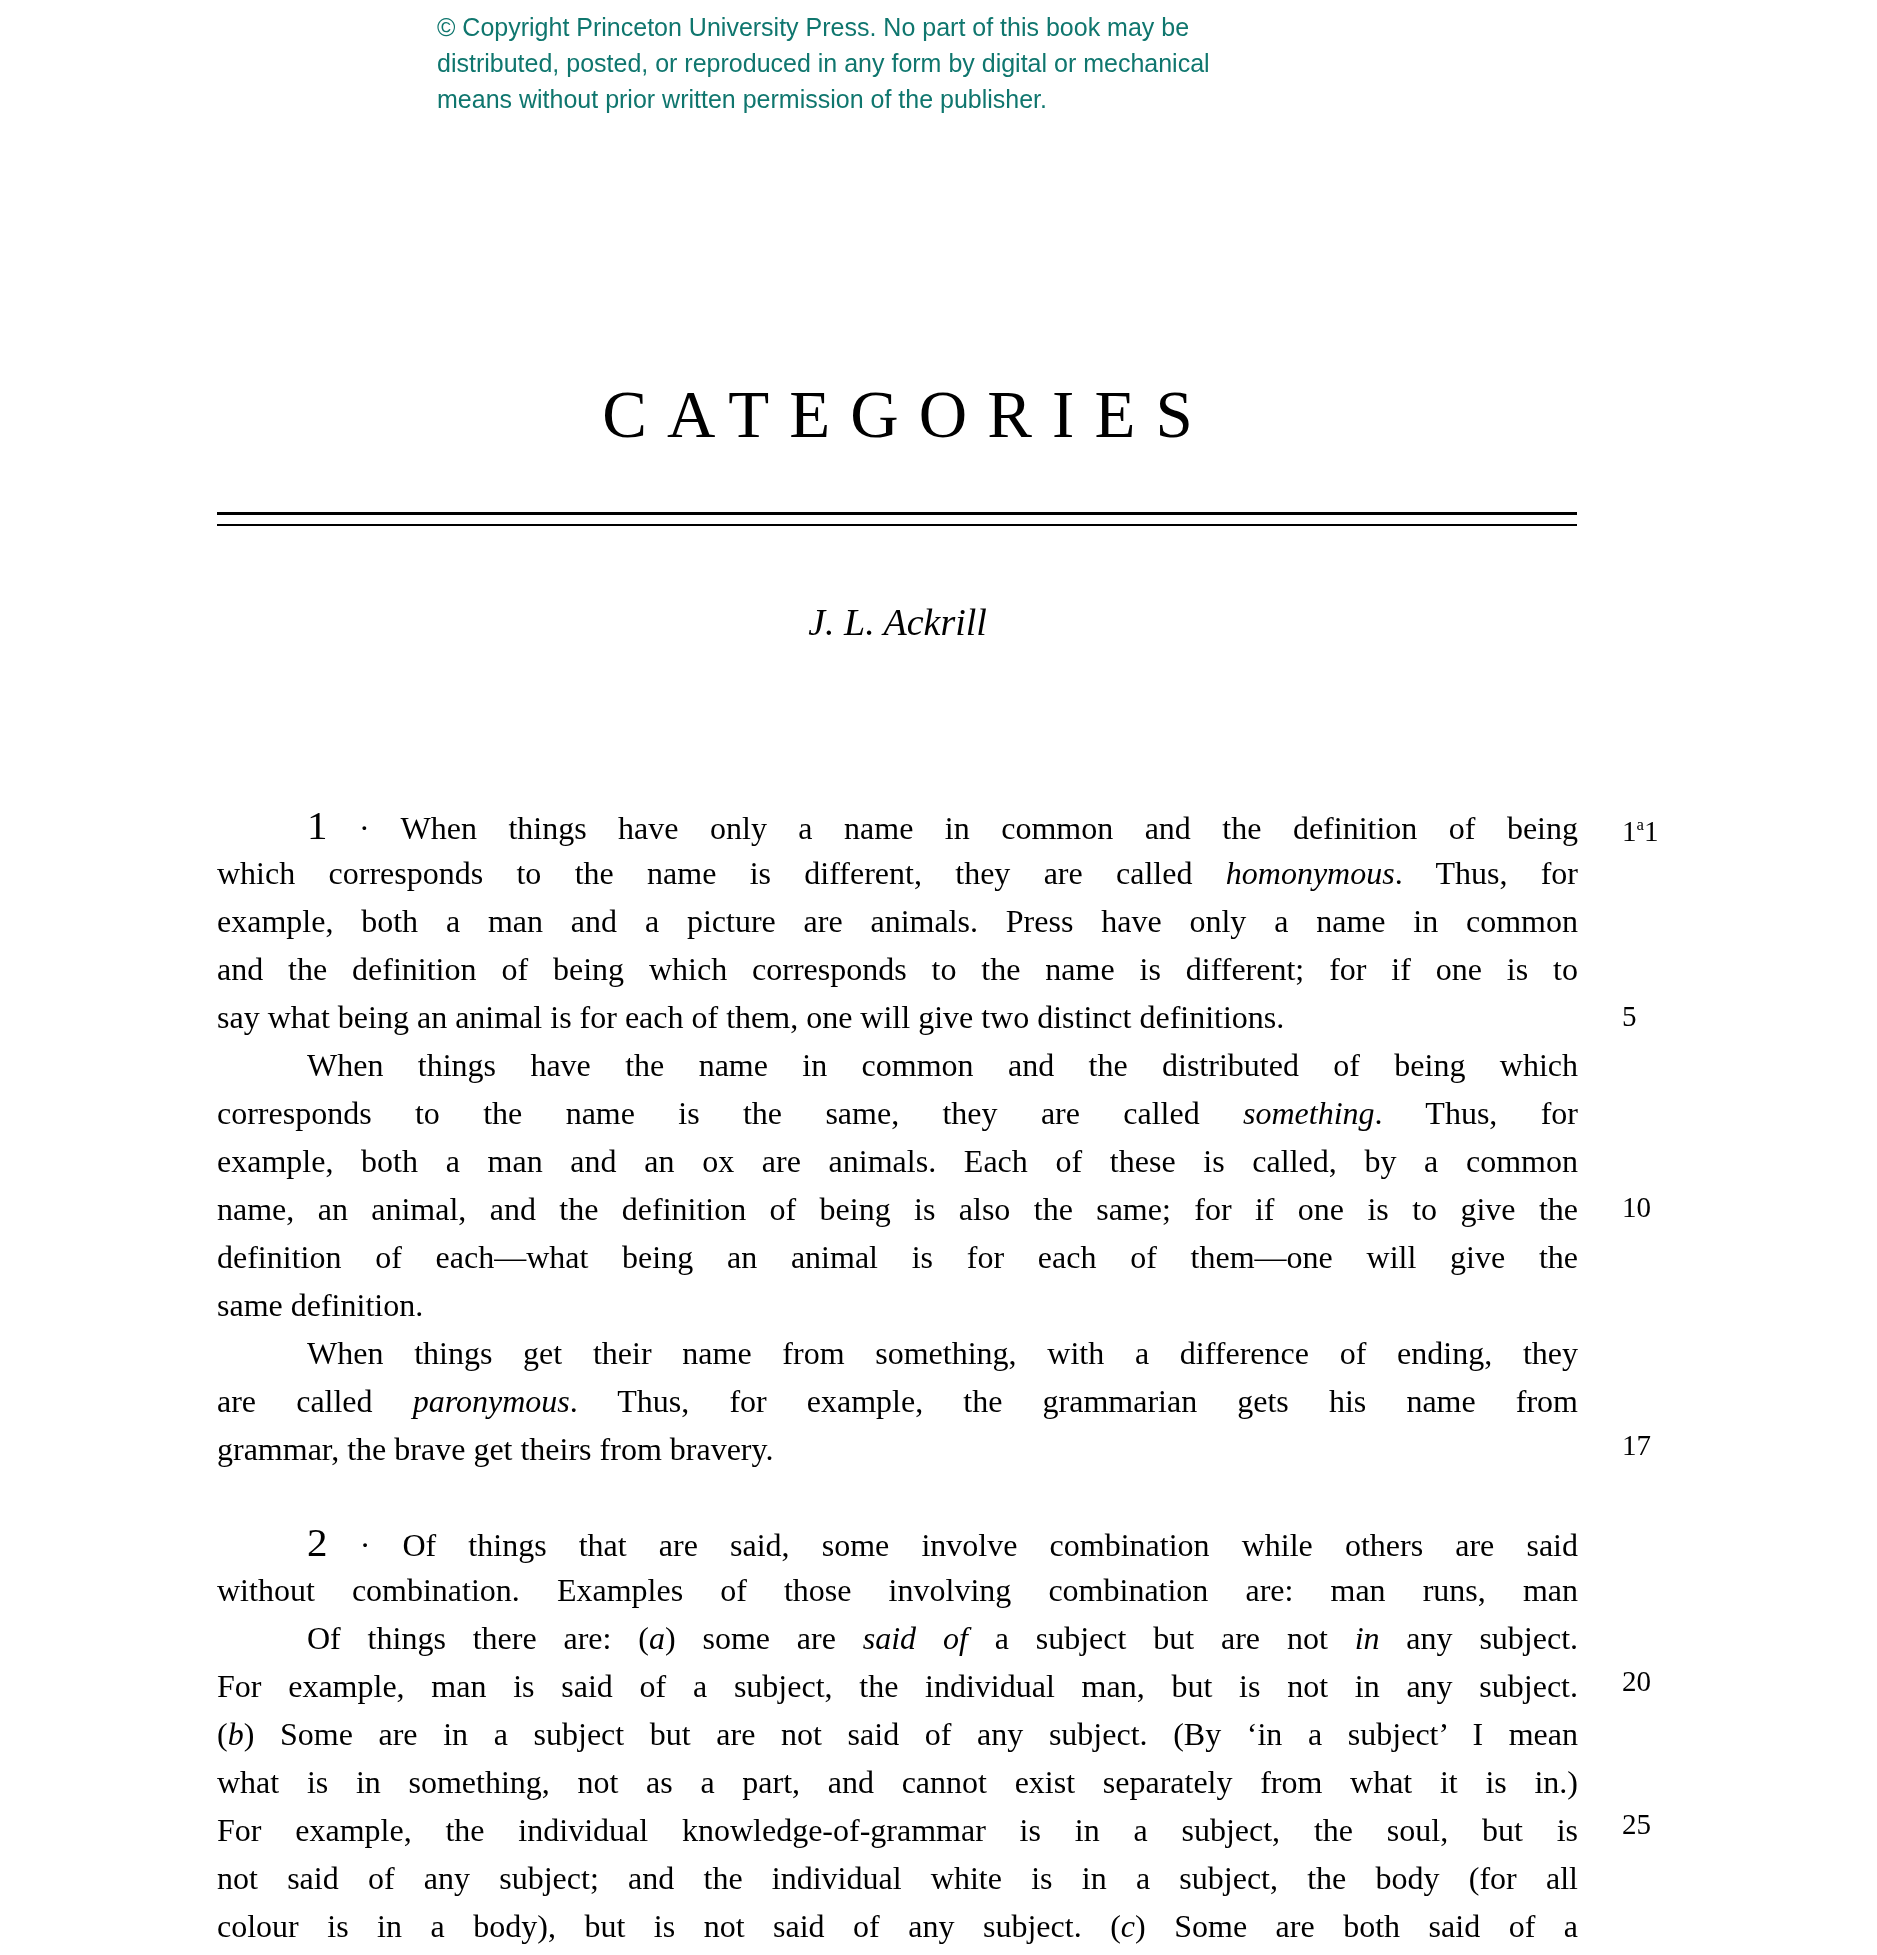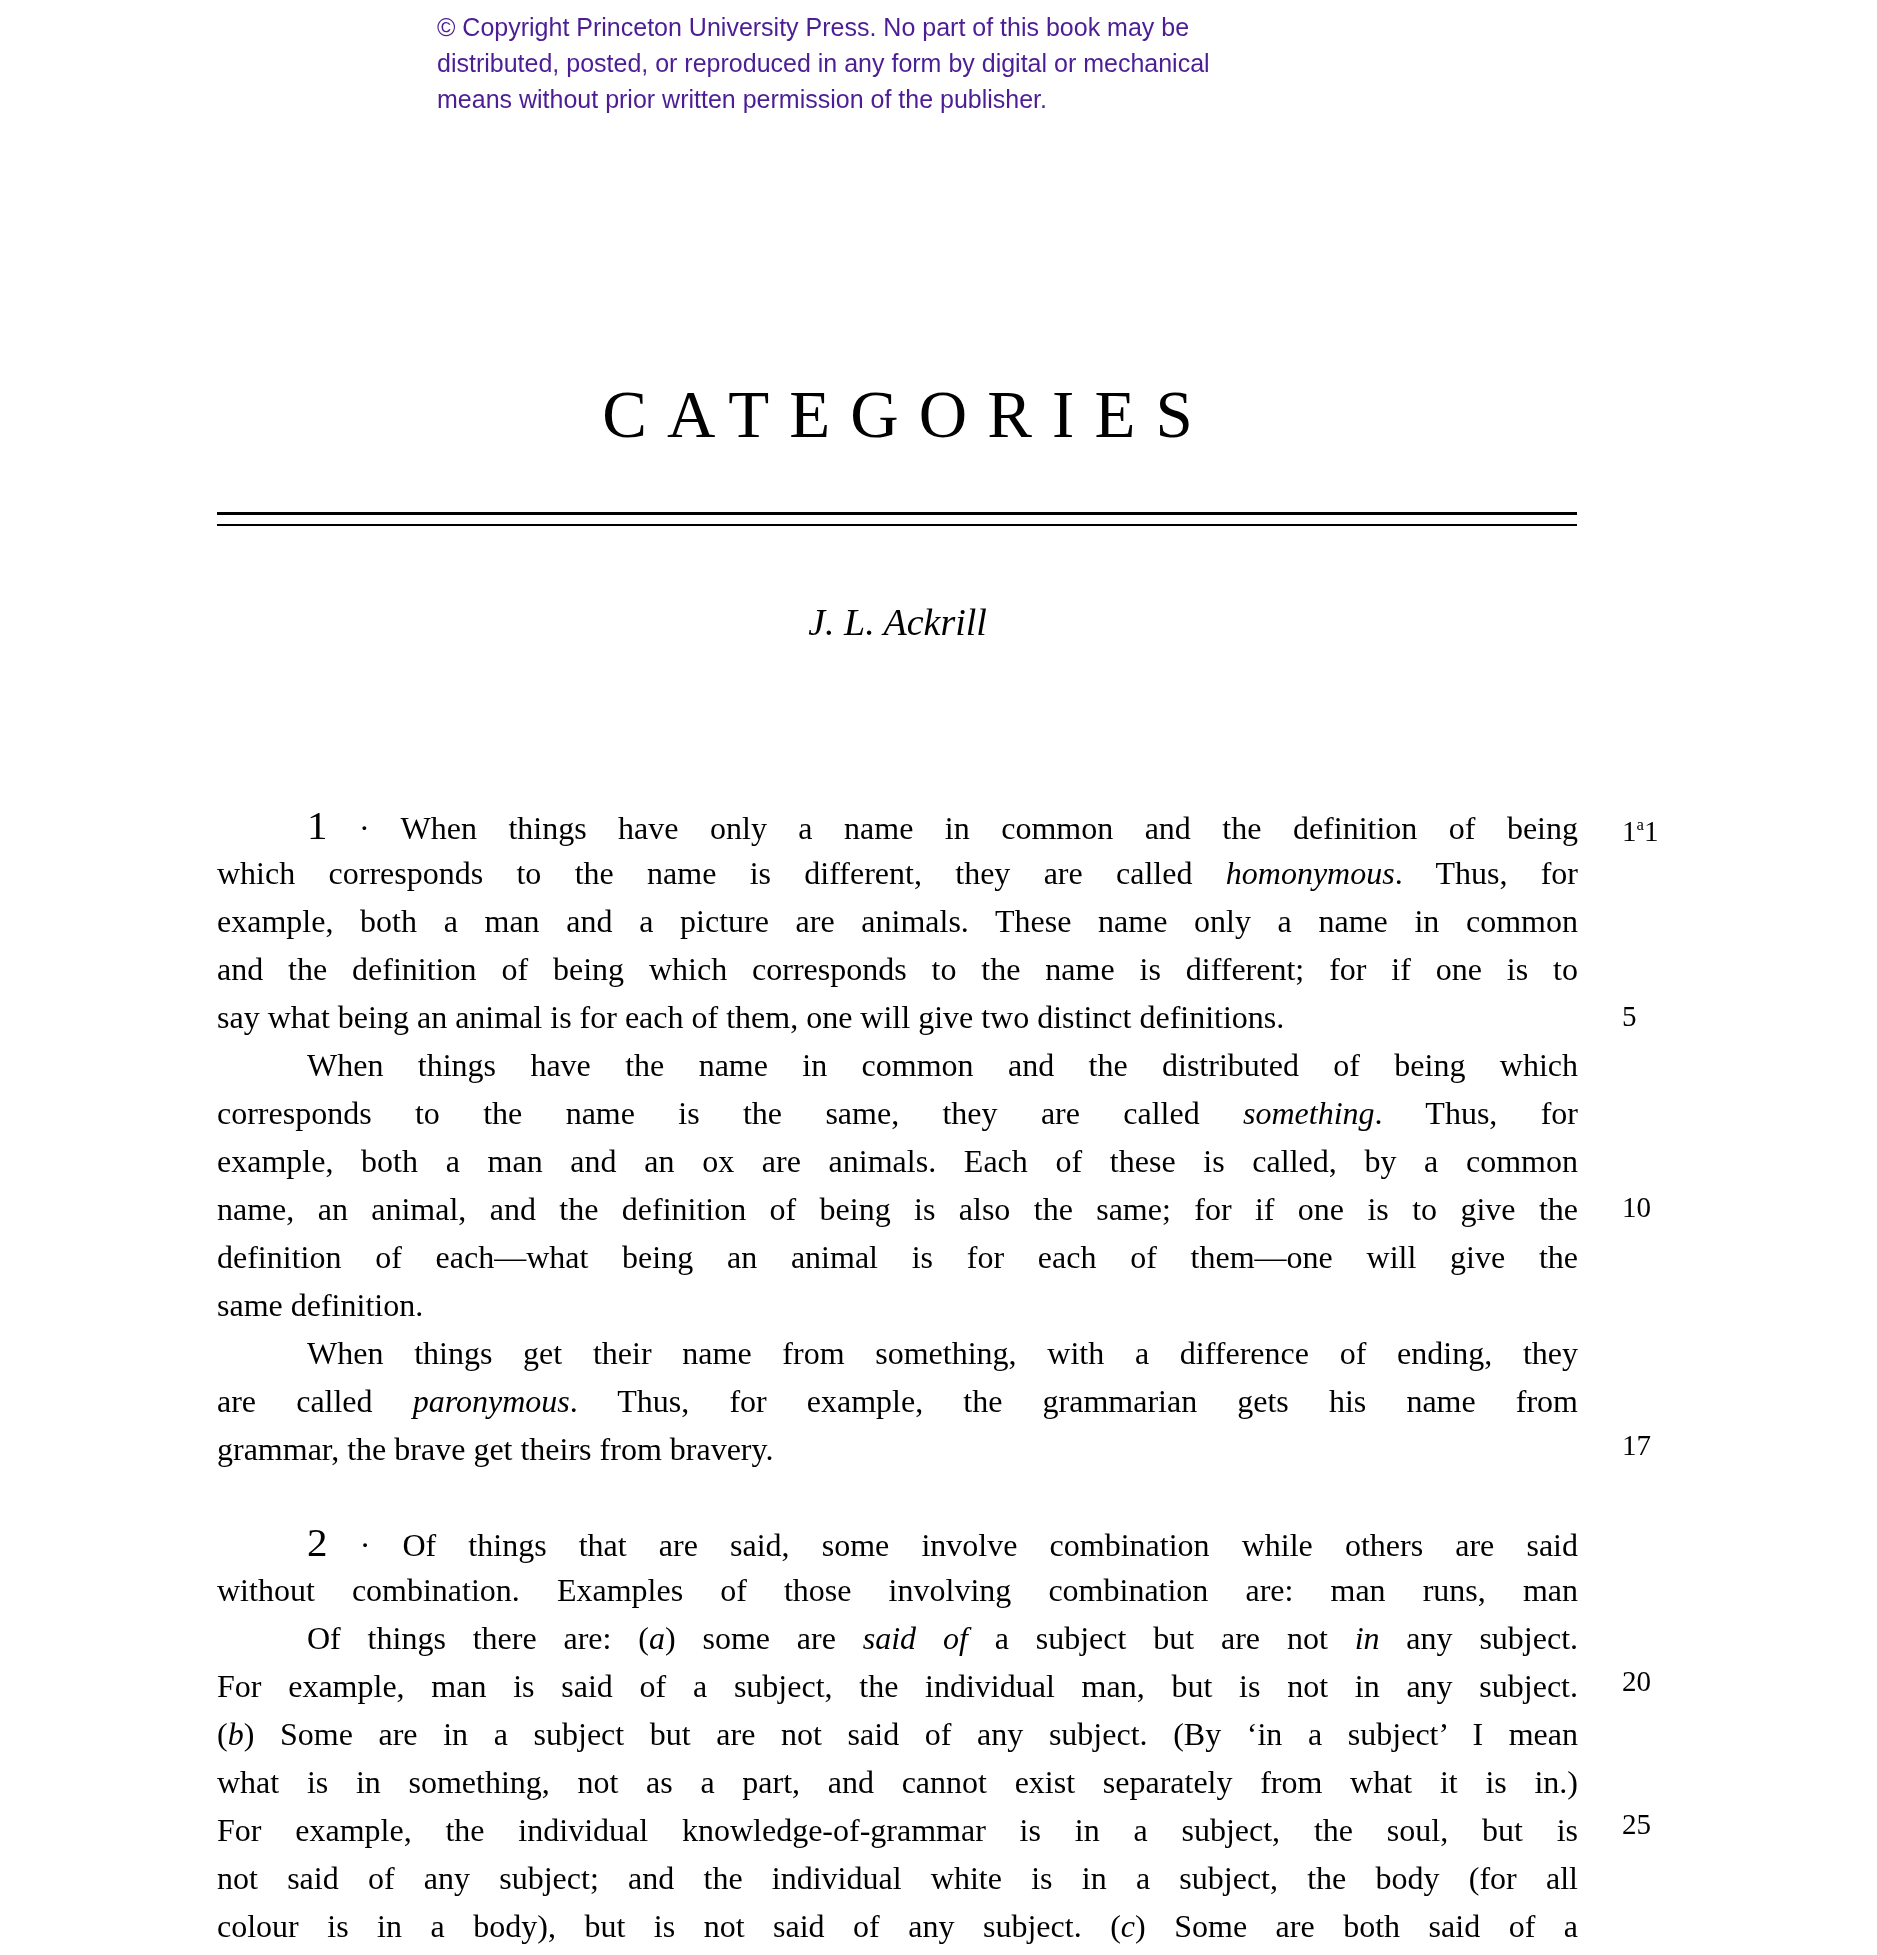--- a/index.html
+++ b/index.html
@@ -13,21 +13,21 @@
     overflow: hidden;
   }
   
   .copyright {
     position: absolute;
     left: 437px;
     top: 8.6px;
     font-family: "Liberation Sans", sans-serif;
     font-size: 25px;
     line-height: 36px;
-    color: #4c1d95;
+    color: #0f766e;
   }
   
   .title {
     position: absolute;
     left: 217px;
     width: 1361px;
     top: 376px;
     text-align: center;
     font-size: 67px;
     letter-spacing: 0.30em;
@@ -98,21 +98,21 @@
 
   <div class="title">CATEGORIES</div>
 
   <div class="rule"></div>
 
   <div class="author">J. L. Ackrill</div>
 
   <div class="body-text">
       <div class="line indent"><span class="secnum">1</span> · When things have only a name in common and the definition of being</div>
       <div class="line">which corresponds to the name is different, they are called <i>homonymous</i>. Thus, for</div>
-      <div class="line">example, both a man and a picture are animals. These name only a name in common</div>
+      <div class="line">example, both a man and a picture are animals. Press have only a name in common</div>
       <div class="line">and the definition of being which corresponds to the name is different; for if one is to</div>
       <div class="line last">say what being an animal is for each of them, one will give two distinct definitions.</div>
       <div class="line indent">When things have the name in common and the distributed of being which</div>
       <div class="line">corresponds to the name is the same, they are called <i>something</i>. Thus, for</div>
       <div class="line">example, both a man and an ox are animals. Each of these is called, by a common</div>
       <div class="line">name, an animal, and the definition of being is also the same; for if one is to give the</div>
       <div class="line">definition of each—what being an animal is for each of them—one will give the</div>
       <div class="line last">same definition.</div>
       <div class="line indent">When things get their name from something, with a difference of ending, they</div>
       <div class="line">are called <i>paronymous</i>. Thus, for example, the grammarian gets his name from</div>

